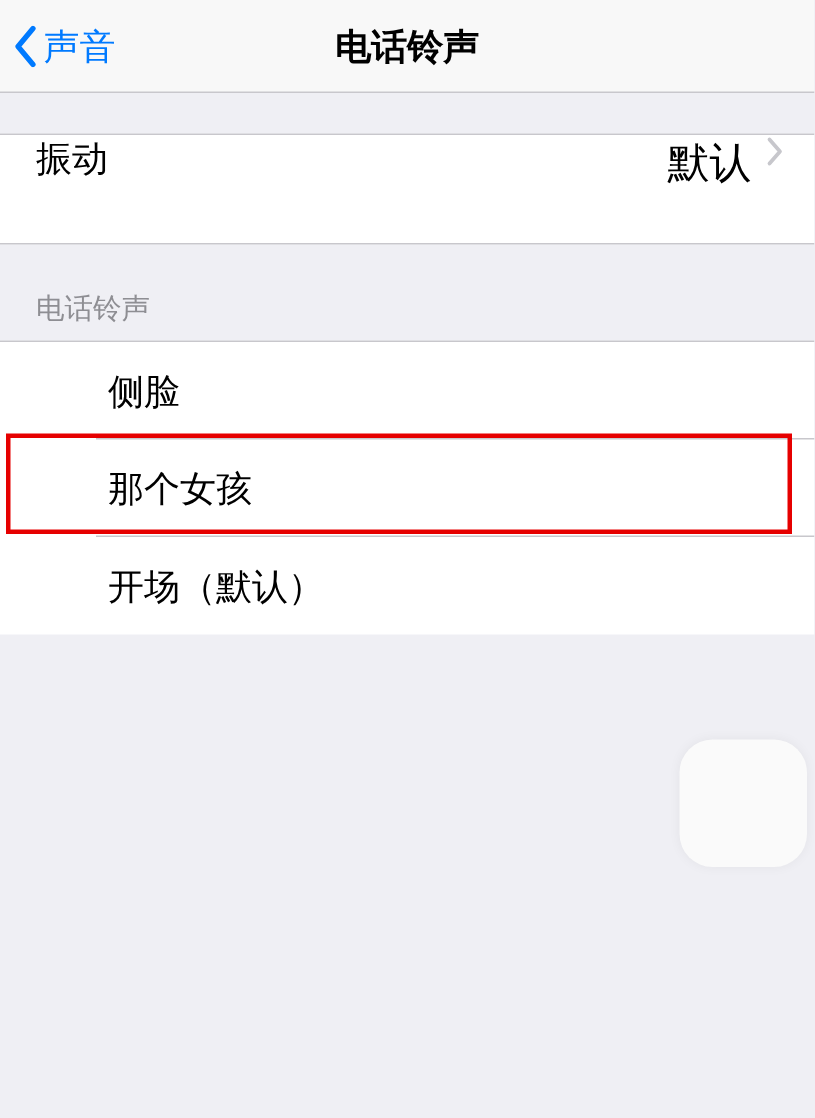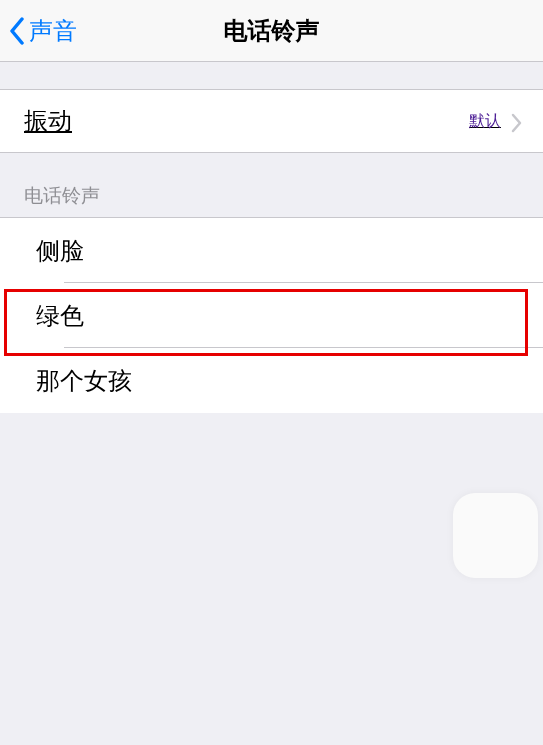--- a/index.html
+++ b/index.html
@@ -42,49 +42,48 @@
       pointer-events: none;
     }
     .spacer { height: 27px; }
     .section {
       background: #fff;
       border-top: 1px solid #c8c7cc;
       border-bottom: 1px solid #c8c7cc;
     }
     .row {
       display: flex;
-      align-items: center;
+      align-items: flex-start;
       padding: 0 20px 0 24px;
-      height: 62px;
+      height: 72px;
       font-size: 24px;
       position: relative;
-      text-decoration: underline;
     }
     .row-label { flex: 1; }
-    .row-value { color: #4c1d95; font-size: 16px; }
+    .row-value { color: #000000; font-size: 28px; }
     .chevron {
       margin-left: 10px;
       width: 12px;
       height: 20px;
     }
     .chevron svg polyline { stroke: #c7c7cc; }
     .list-hdr {
       padding: 30px 24px 8px 24px;
       font-size: 19px;
       color: #8e8e93;
     }
     .list {
       background: #fff;
       border-top: 1px solid #c8c7cc;
     }
     .list-row {
       display: flex;
       align-items: center;
       height: 65px;
-      padding-left: 36px;
+      padding-left: 72px;
       padding-right: 20px;
       font-size: 24px;
       position: relative;
     }
     .list-row::after {
       content: "";
       position: absolute;
       left: 64px;
       right: 0;
       bottom: 0;
@@ -148,21 +147,21 @@
   </div>
 </div>
 
 <div class="list-hdr">电话铃声</div>
 
 <div class="list" id="ringtone-list">
     <div class="list-row">
       <span>侧脸</span>
     </div>
     <div class="list-row">
-      <span>绿色</span>
+      <span>那个女孩</span>
     </div>
     <div class="list-row">
-      <span>那个女孩</span>
+      <span>开场（默认）</span>
     </div>
   </div>
 
 <div class="highlight-box"></div>
 <div class="assistive"></div>
 
 </body></html>

